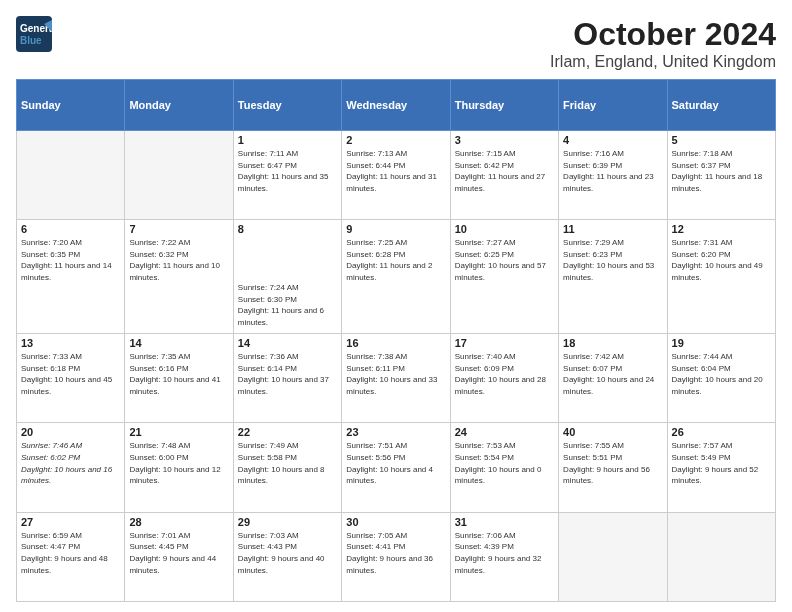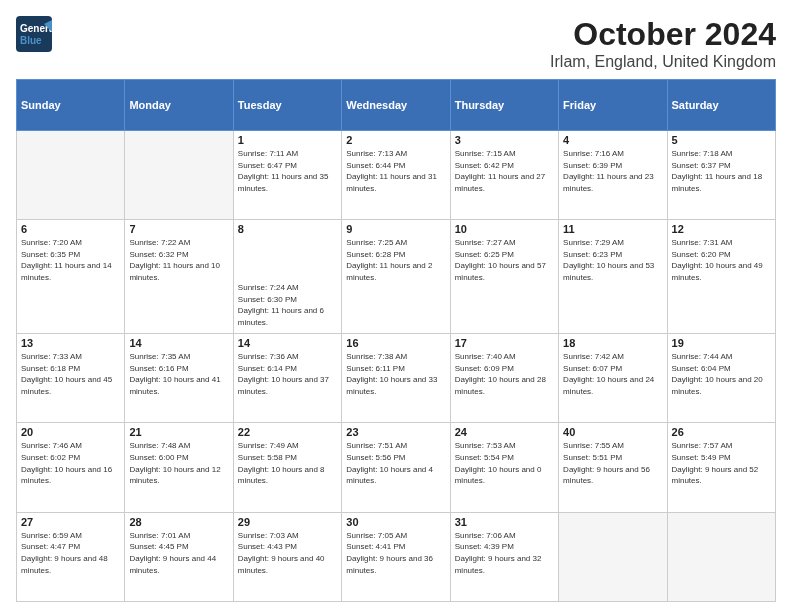--- a/index.html
+++ b/index.html
@@ -239,21 +239,21 @@
           <td>
             <span class="day-number">19</span>
             <div class="day-info" style="white-space: pre-line;">Sunrise: 7:44 AM
 Sunset: 6:04 PM
 Daylight: 10 hours and 20 minutes.</div>
           </td>
         </tr>
         <tr>
           <td>
             <span class="day-number">20</span>
-            <div class="day-info" style="white-space: pre-line;">Sunrise: 7:46 AM
+            <div class="day-info" style="white-space: pre-line; font-style: italic;">Sunrise: 7:46 AM
 Sunset: 6:02 PM
 Daylight: 10 hours and 16 minutes.</div>
           </td>
           <td>
             <span class="day-number">21</span>
             <div class="day-info" style="white-space: pre-line;">Sunrise: 7:48 AM
 Sunset: 6:00 PM
 Daylight: 10 hours and 12 minutes.</div>
           </td>
           <td>

